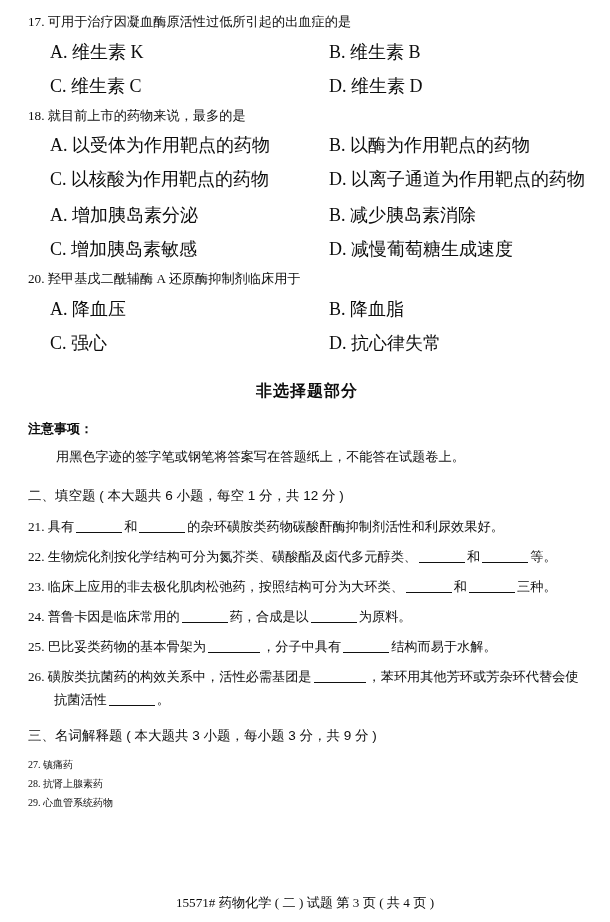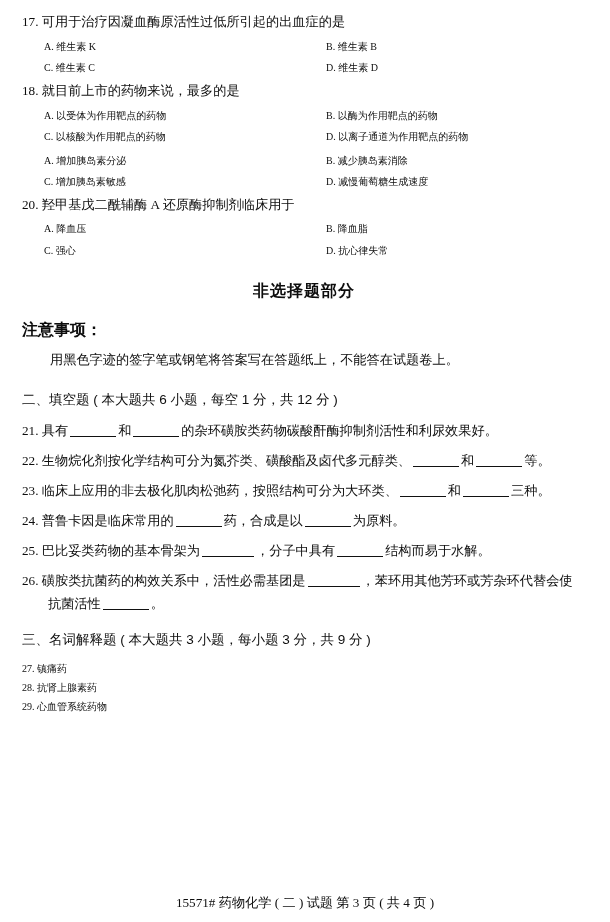--- a/index.html
+++ b/index.html
@@ -16,57 +16,57 @@
     overflow: hidden;
   }
   .page {
     position: relative;
     width: 610px;
     height: 922px;
     padding: 0;
     box-sizing: border-box;
   }
   .content {
-    padding: 12px 24px 0 22px;
+    padding: 12px 24px 0 28px;
   }
   
   .q-block {
     margin-bottom: 2px;
   }
   .q-stem {
     font-size: 13.2px;
     line-height: 1.5;
     margin: 0 0 4px 0;
     padding-left: 0;
   }
   .opts {
     display: flex;
     flex-wrap: wrap;
     margin: 0 0 2px 0;
   }
   .opt {
     width: 50%;
     box-sizing: border-box;
-    font-size: 10px;
+    font-size: 18px;
     line-height: 1.55;
     padding: 3px 0 3px 22px;
   }
   
   .section-title {
     text-align: center;
     font-size: 16px;
     font-weight: bold;
     font-family: Liberation Mono, monospace;
     margin: 20px 0 18px 0;
     letter-spacing: 1px;
   }
   .notice-title {
     font-weight: bold;
     font-family: "Liberation Sans", "DejaVu Sans", sans-serif;
-    font-size: 16px;
+    font-size: 13px;
     margin: 0 0 8px 0;
   }
   .notice-body {
     font-size: 13.2px;
     text-indent: 28px;
     line-height: 1.6;
     margin: 0 0 20px 0;
   }
   .big-heading {
     font-weight: normal;

